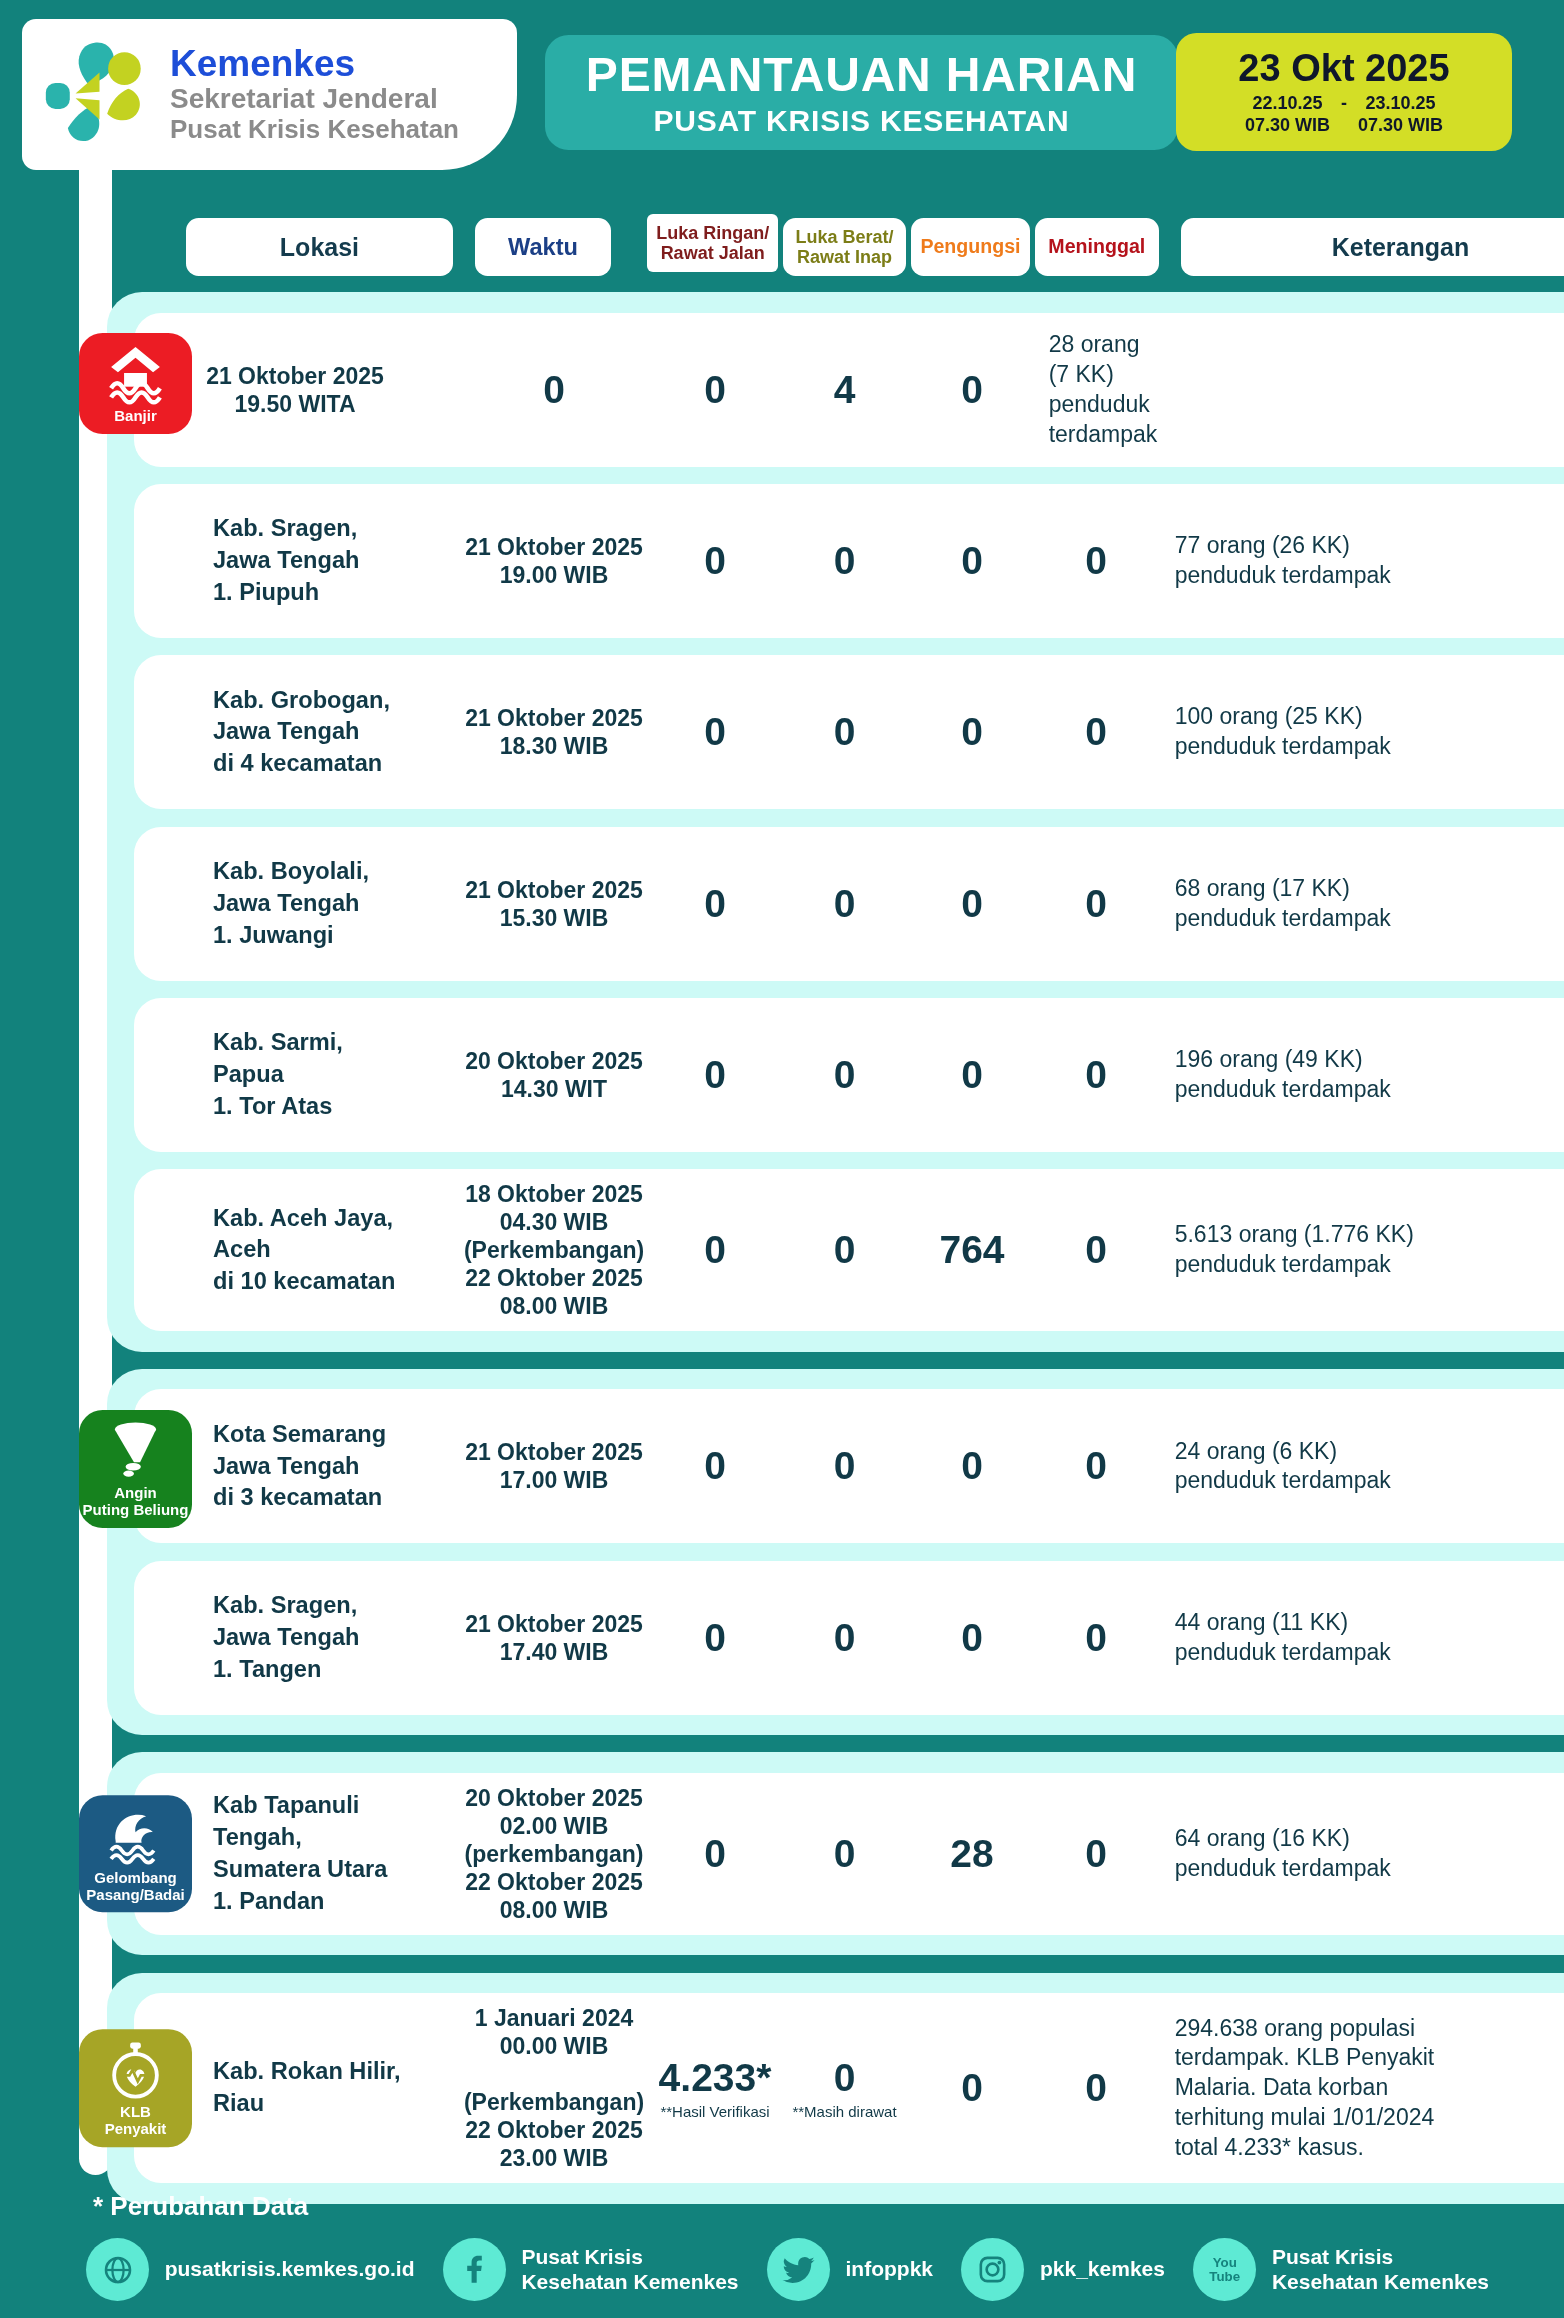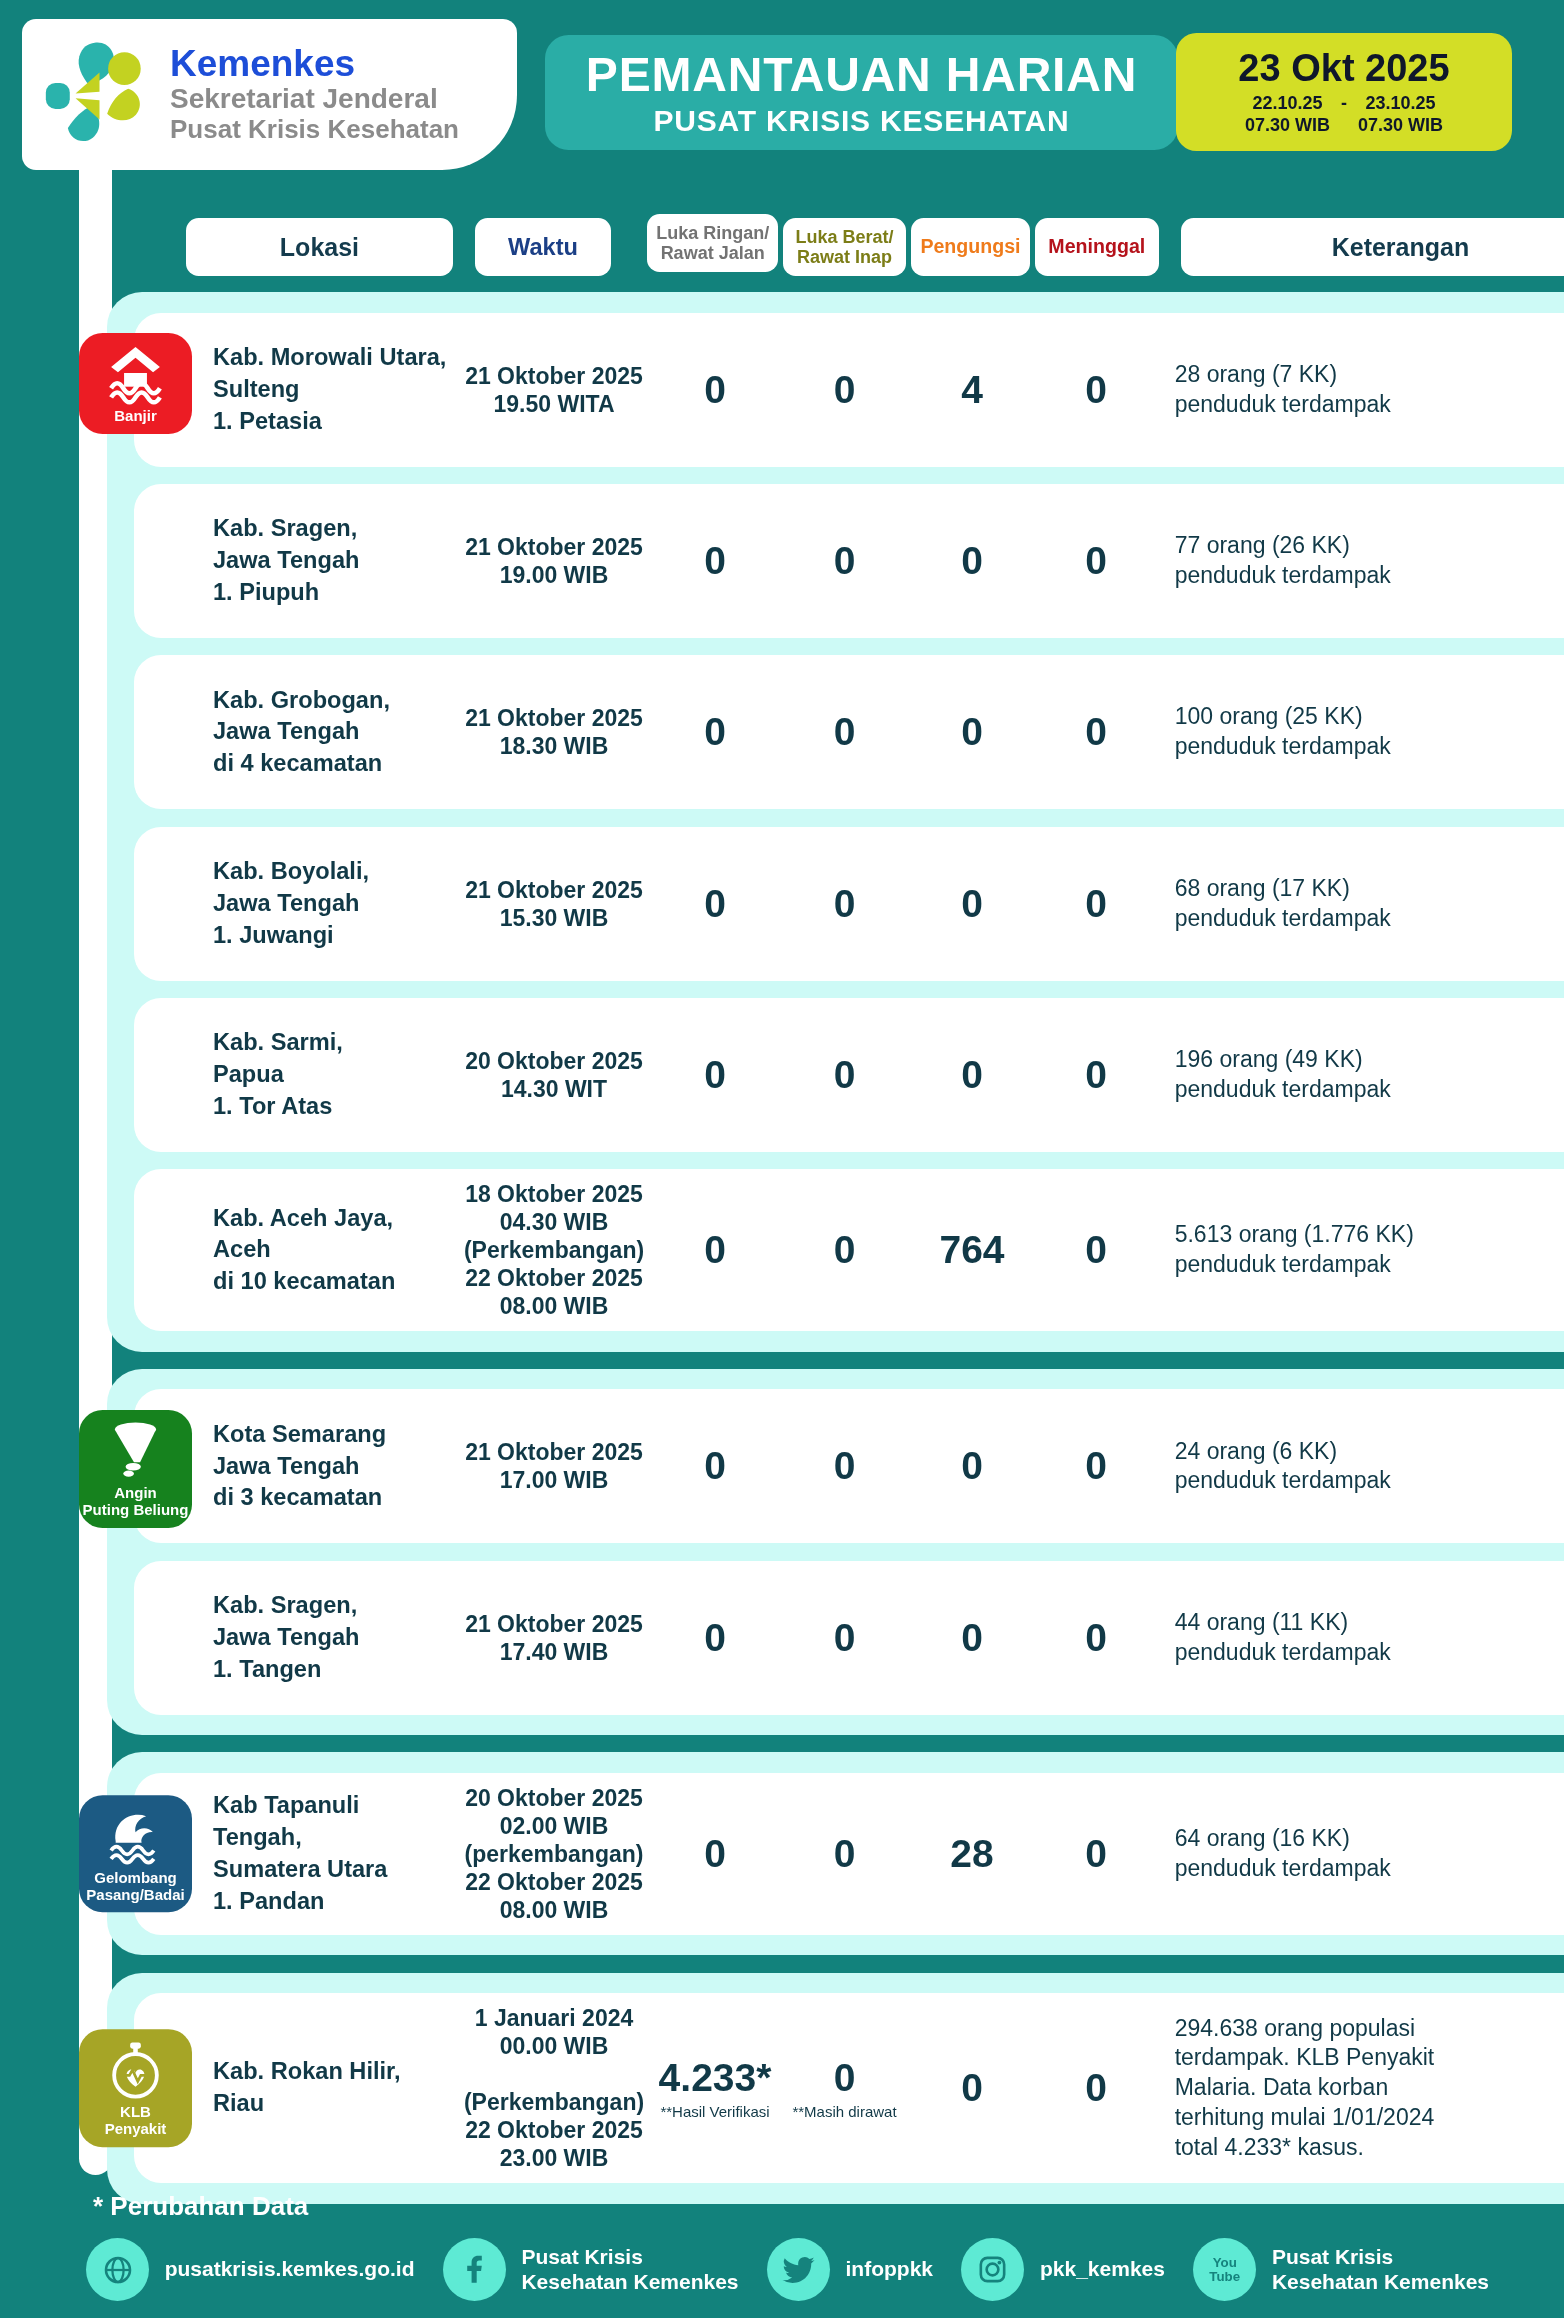--- a/index.html
+++ b/index.html
@@ -36,21 +36,21 @@
 
   
   .content{position:absolute;left:107px;top:214px;width:1543px;}
   .grid{display:grid;grid-template-columns:322px 196px 126px 133px 122px 126px 1fr;}
   .thead{padding:0 27px;align-items:center;height:61px;box-sizing:border-box;}
   .pill{background:#fff;border-radius:12.6px;min-height:58px;display:flex;align-items:center;
         justify-content:center;text-align:center;font-weight:800;box-sizing:border-box;
         line-height:1.12;}
   .p-lok{margin:0 3.1px 0 52px;font-size:25px;color:#143b4d;}
   .p-wak{margin:0 41px 0 19px;font-size:23.6px;color:#1b3f86;}
-  .p-lr{margin:0 0 8px -4.7px;font-size:18px;color:#737373;}
+  .p-lr{margin:0 0 8px -4.7px;font-size:18px;color:#7f1d1d;border-radius:6px;}
   .p-lb{margin:0 4.7px;font-size:18px;color:#7c7d17;}
   .p-pe{margin:0 3.1px 0 0;font-size:19.6px;color:#ef7b1b;}
   .p-me{margin:0 0 0 1.6px;font-size:19.6px;color:#b5121b;}
   .p-ke{margin:0 3.1px 0 22px;font-size:25px;color:#143b4d;}
 
   .section{position:relative;background:#cdfaf6;border-radius:35px;padding:20.4px 27px;margin-top:17.3px;}
   .section:first-of-type{margin-top:0;}
   .row{background:#fff;border-radius:27px;min-height:154px;margin-bottom:17.3px;padding:11px 0;
        box-sizing:border-box;align-items:center;}
   .row:last-child{margin-bottom:0;}
@@ -143,23 +143,20 @@
         <svg viewBox="0 0 80 80">
           <polygon points="40,4 72,30 63,37 40,18 17,37 8,30" fill="#fff"></polygon>
           <polygon points="25,38 55,38 55,56 25,56" fill="#fff"></polygon>
           <path d="M8 58 q8 -13 16 0 q8 13 16 0 q8 -13 16 0 q8 13 16 0" stroke="#fff" stroke-width="6" fill="none"></path>
           <path d="M8 70 q8 -13 16 0 q8 13 16 0 q8 -13 16 0 q8 13 16 0" stroke="#fff" stroke-width="6" fill="none"></path>
         </svg>
         <div class="blabel prewrap">Banjir</div>
       </div>
 
       <div class="grid row">
-        <div class="c-lok prewrap">Kab. Morowali Utara,
-Sulteng
-1. Petasia</div>
         <div class="c-wak prewrap">21 Oktober 2025
 19.50 WITA</div>
         <div class="c-num">0</div>
         <div class="c-num">0</div>
         <div class="c-num">4</div>
         <div class="c-num">0</div>
         <div class="c-ket prewrap">28 orang (7 KK)
 penduduk terdampak</div>
       </div>
 

